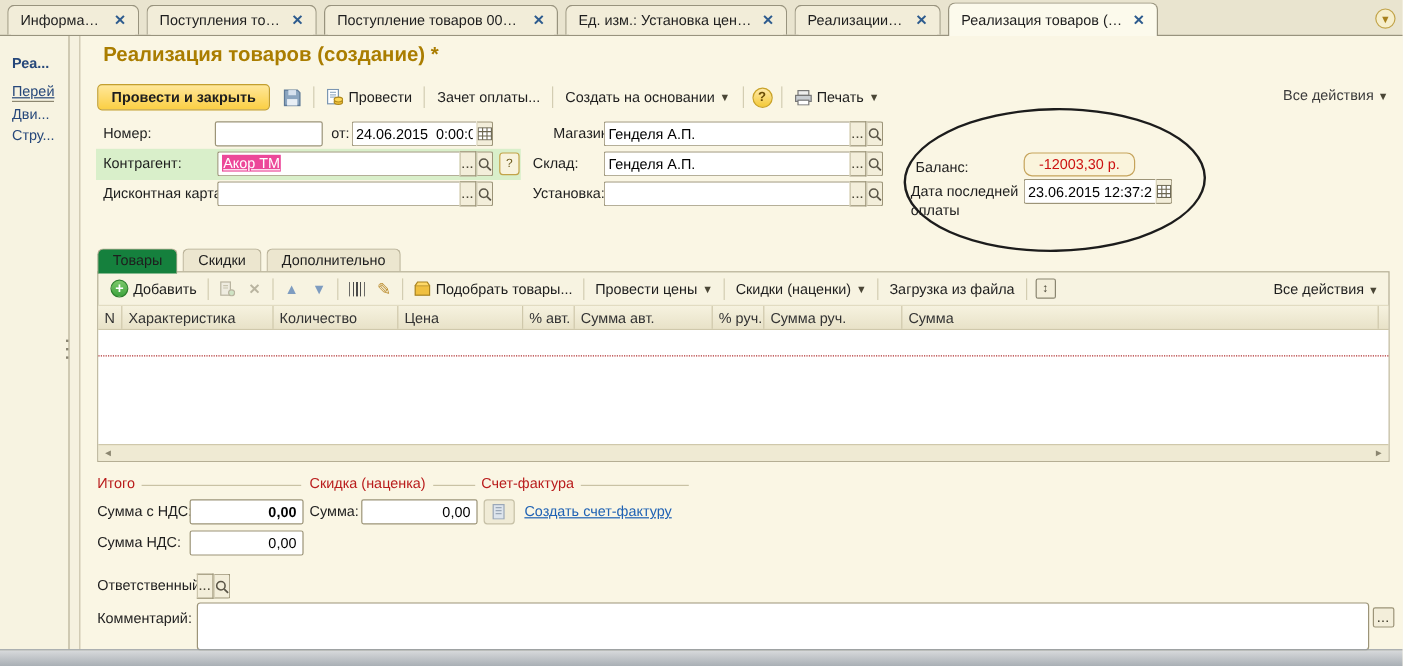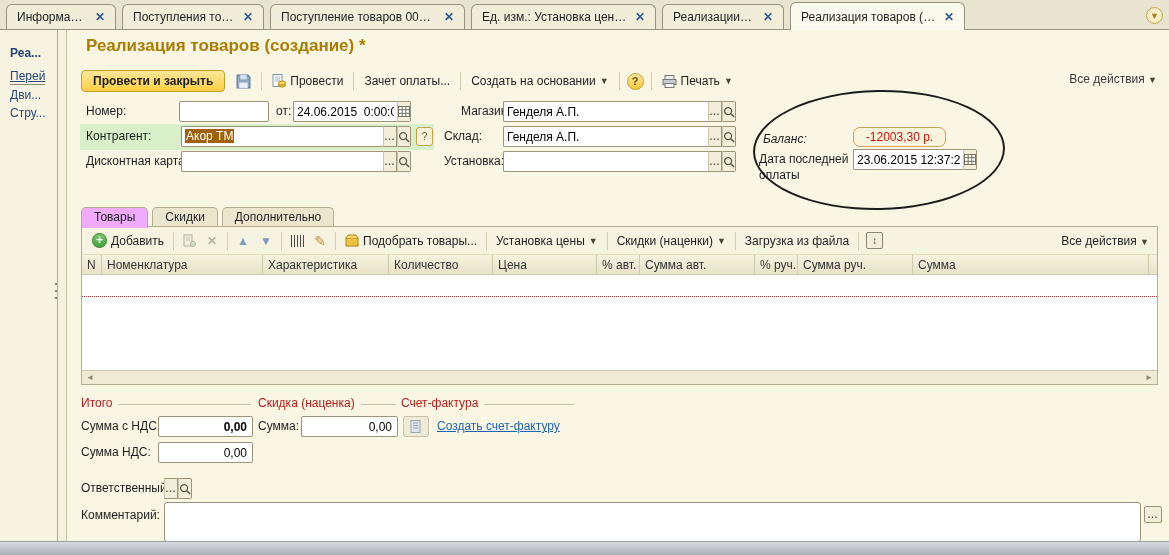--- a/index.html
+++ b/index.html
@@ -53,40 +53,40 @@
   .flabel { position:absolute; top:3px; white-space:nowrap; }
   .finput { height:21px; border:1px solid #9c9478; border-radius:2px; background:#fff;
             font-family:"Liberation Sans",sans-serif; font-size:12px; padding:0 3px; }
   .fgroup { position:absolute; display:flex; height:21px; }
   .fgroup .finput { border-radius:2px 0 0 2px; border-right:none; height:21px; }
   .sq-btn { width:14px; height:21px; background:#f3eeda; border:1px solid #9c9478; border-left:1px solid #cbc5ab;
             display:flex; align-items:center; justify-content:center; font-size:9px; color:#4a4636; padding:0; }
   .sq-btn.last { border-radius:0 2px 2px 0; }
   .dots { letter-spacing:1px; font-weight:bold; font-size:9px; line-height:8px; }
   .greenband { position:absolute; left:13px; top:-2px; width:354px; height:26px; background:#d9efca; }
-  .sel-text { background:#a16207; color:#fff; padding:0 1px; }
+  .sel-text { background:#ec4899; color:#fff; padding:0 1px;text-decoration:underline; }
   .q-btn { position:absolute; width:17px; height:19px; top:1px; background:#f8f3dd; border:1px solid #c2a44a;
            border-radius:3px; color:#6b5a1e; font-size:10px; display:flex; align-items:center; justify-content:center; }
 
   
-  .balance-label { position:absolute; left:696px; top:102px;font-style:italic; }
+  .balance-label { position:absolute; left:696px; top:102px; }
   .balance-box { position:absolute; left:786px; top:97px; width:93px; height:20px; border:1px solid #c5a35a;
                  border-radius:7px; background:#faf4dc; color:#cc1111; display:flex; align-items:center;
                  justify-content:center; }
   .lp-label1 { position:absolute; left:692px; top:122px; }
   .lp-label2 { position:absolute; left:692px; top:138px; }
   .lp-group { position:absolute; left:786px; top:119px; display:flex; height:21px; }
   .ellipse { position:absolute; left:686px; top:60px; width:252px; height:120px;
              border:2px solid #1c1c1c; border-radius:50%; transform:rotate(-1deg); }
 
   
   .item-tabs { position:absolute; left:14px; top:177px; display:flex; gap:4px; align-items:flex-end; }
   .itab { height:20px; padding:2px 12px 0 12px; background:#ece6cf; border:1px solid #b5ae94; border-bottom:none;
           border-radius:5px 5px 0 0; }
-  .itab.active { background:#f0abfc; height:21px; position:relative; z-index:3; margin-bottom:-1px; }
+  .itab.active { background:#15803d; height:21px; position:relative; z-index:3; margin-bottom:-1px; }
 
   
   .items-box { position:absolute; left:14px; top:196px; width:1077px; height:159px;
                border:1px solid #b5ae94; background:#f7f3e1; }
   .items-toolbar { height:28px; display:flex; align-items:center; gap:7px; padding:0 8px;
                    border-bottom:1px solid #e2dcc2; }
   .items-toolbar .tbtn { padding:1px 2px; }
   .icon12 { display:inline-flex; width:16px; height:15px; align-items:center; justify-content:center; }
   .add-ic { width:15px; height:15px; border-radius:50%; background:linear-gradient(#7cc96a,#3da33d);
             border:1px solid #2d7f2d; color:#fff; font-weight:bold; font-size:12px; line-height:13px;
@@ -382,21 +382,21 @@
         <span class="vsep"></span>
         <span class="tbtn">
           <svg width="14" height="13" viewBox="0 0 14 13">
               <rect x="1" y="4" width="12" height="8" fill="#f0c040" stroke="#a8821f"></rect>
               <path d="M1 4l2-3h8l2 3" fill="#ffd968" stroke="#a8821f"></path>
             </svg>
           <span>Подобрать товары...</span>
         </span>
         <span class="vsep"></span>
         <span class="tbtn">
-          <span>Установка цены</span>
+          <span>Провести цены</span>
           <span class="arr">▼</span>
         </span>
         <span class="vsep"></span>
         <span class="tbtn">
           <span>Скидки (наценки)</span>
           <span class="arr">▼</span>
         </span>
         <span class="vsep"></span>
         <span class="tbtn">Загрузка из файла</span>
         <span class="vsep"></span>
@@ -404,21 +404,20 @@
             <span>↕</span>
           </span>
         <span class="items-allact">
           <span>Все действия</span>
           <span class="arr">▼</span>
         </span>
       </div>
 
       <div class="items-header">
         <div class="hcell" style="width:20px">N</div>
-        <div class="hcell" style="width:161px">Номенклатура</div>
         <div class="hcell" style="width:126px">Характеристика</div>
         <div class="hcell" style="width:104px">Количество</div>
         <div class="hcell" style="width:104px">Цена</div>
         <div class="hcell" style="width:43px">% авт.</div>
         <div class="hcell" style="width:115px">Сумма авт.</div>
         <div class="hcell" style="width:43px">% руч.</div>
         <div class="hcell" style="width:115px">Сумма руч.</div>
         <div class="hcell" style="flex:1">Сумма</div>
         <div class="hcell" style="width:8px;border-right:none"></div>
       </div>

